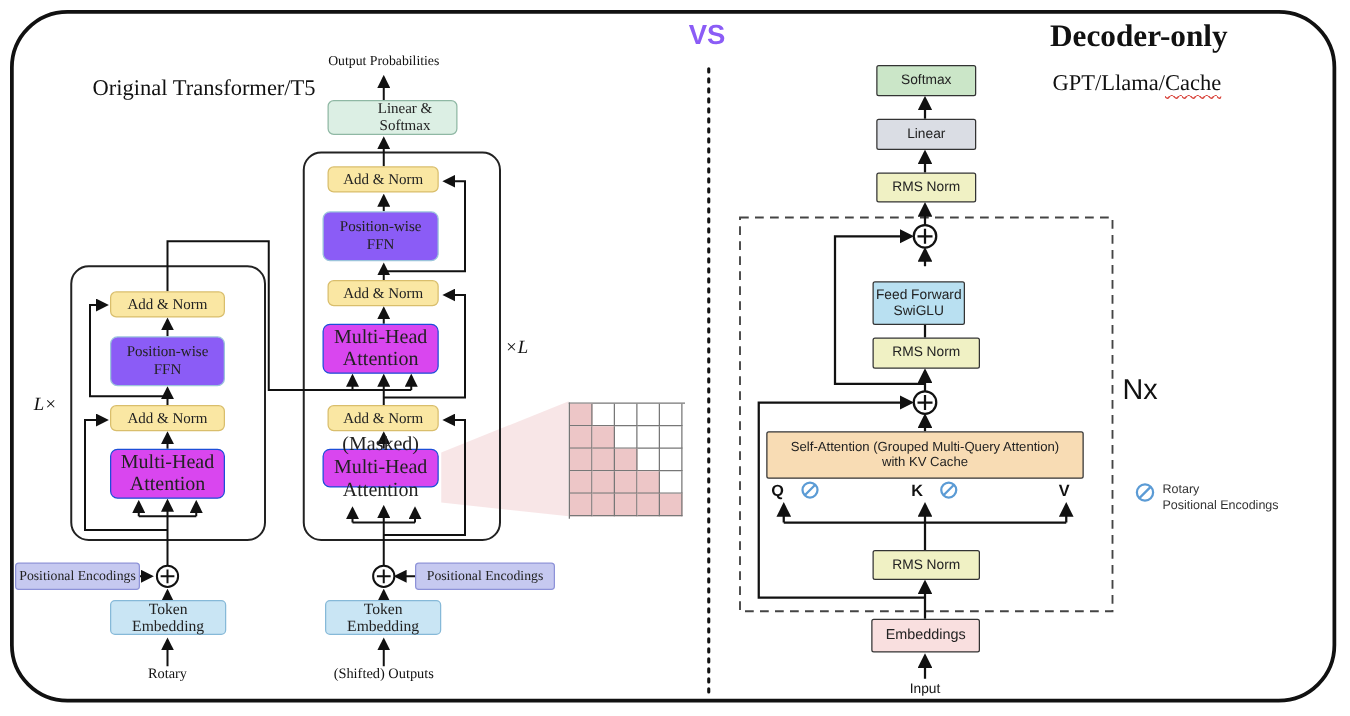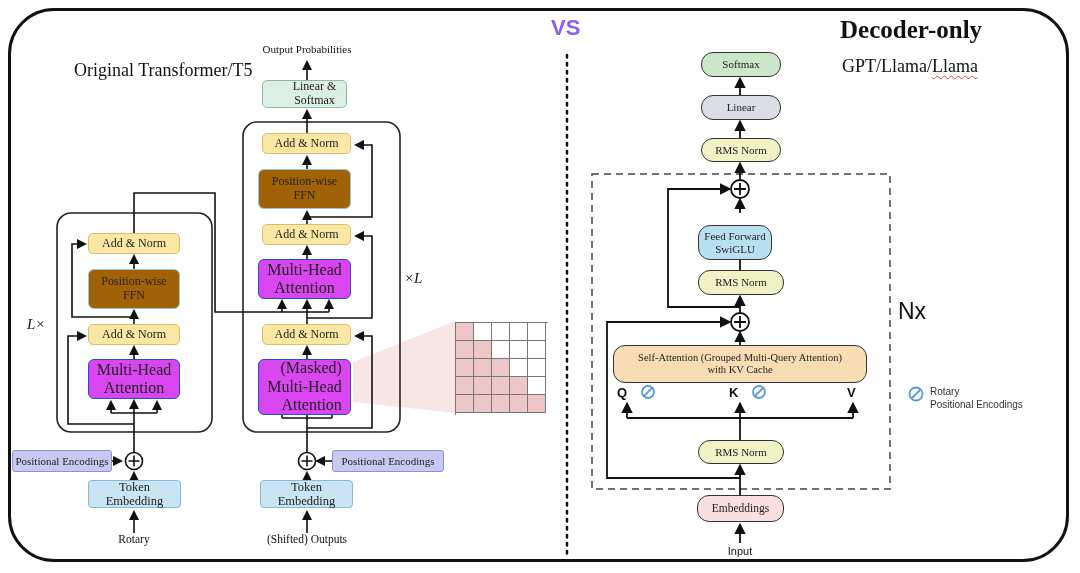--- a/index.html
+++ b/index.html
@@ -14,28 +14,28 @@
   #connectors { position:absolute; left:0; top:0; z-index:1; }
   .abs { position:absolute; box-sizing:border-box; z-index:2; }
   .lbl { white-space:pre-line; }
   .box {
     display:flex; align-items:center; justify-content:center; text-align:center;
     white-space:pre-line; line-height:1.15; color:#222; z-index:2; position:absolute;
     box-sizing:border-box;
   }
   
   .an    { background:#FAE7A3; border:1px solid #D9BE6C; border-radius:5px; font-size:12px; }
-  .ffnb  { background:#a16207; border:1px solid #9CC4DB; border-radius:6px; font-size:12px; }
+  .ffnb  { background:#8b5cf6; border:1px solid #9CC4DB; border-radius:6px; font-size:12px; }
   .mhab  { background:#d946ef; border:1px solid #1d4ed8; border-radius:6px; font-size:16px; }
   .lsb   { background:#DCEFE4; border:1px solid #8FB8A4; border-radius:5px; font-size:12px; }
   .peb   { background:#C6C9F0; border:1px solid #8D92D8; border-radius:3px; font-size:11px; }
   .teb   { background:#C9E5F4; border:1px solid #86B9D8; border-radius:4px; font-size:12.5px; }
   
   .sans  { font-family:"Liberation Sans", sans-serif; }
-  .rbox  { border:1.4px solid #333; border-radius:12px; font-family:Liberation Serif, serif; color:#222; }
+  .rbox  { border:1.4px solid #333; border-radius:2px; font-family:Liberation Sans, sans-serif; color:#222; }
   .softg { background:#CBE6C8; font-size:11px; }
   .ling  { background:#DADDE4; font-size:11px; }
   .rmsy  { background:#F0F1C4; font-size:11px; }
   .swib  { background:#B9E0F1; font-size:11px; }
   .sao   { background:#F8DCB4; font-size:10.5px; }
   .embp  { background:#F9DFDF; font-size:11.5px; }
 
   .title-l { font-size:24px; font-weight:600; color:#111; }
   .sub-l   { font-size:18px; color:#111; }
   .small-serif { font-size:11.5px; color:#111; }
@@ -151,32 +151,32 @@
       <circle cx="759" cy="392" r="6"></circle>
       <path d="M755,396 L763,388"></path>
       <circle cx="916" cy="394" r="6.5"></circle>
       <path d="M911.5,398.5 L920.5,389.5"></path>
     </g>
   </svg>
 
   <div class="abs sub-l lbl" style="left:74px; top:60px;">Original Transformer/T5</div>
   <div class="abs vs" style="left:551px; top:15px;">VS</div>
   <div class="abs title-l lbl" style="left:840px; top:16px; font-size:25px;">Decoder-only</div>
-  <div class="abs sub-l" style="left:842px; top:56px;"><span>GPT/Llama/</span><span class="qwen-u">Llama</span></div>
+  <div class="abs sub-l" style="left:842px; top:56px;"><span>GPT/Llama/</span><span class="qwen-u">Cache</span></div>
 
   <div class="abs small-serif lbl" style="left:226px; top:43px; width:162px; text-align:center; font-size:11px;">Output Probabilities</div>
-  <div class="box lsb" style="left:262px; top:80px; width:85px; height:28px;padding-left:20px;">Linear &amp; Softmax</div>
+  <div class="box lsb" style="left:262px; top:80px; width:104px; height:28px;padding-left:20px;">Linear &amp; Softmax</div>
   <div class="box an" style="left:262px; top:133px; width:89px; height:21px;">Add &amp; Norm</div>
   <div class="box ffnb" style="left:258px; top:169px; width:93px; height:40px;">Position-wise
 FFN</div>
   <div class="box an" style="left:262px; top:224px; width:89px; height:21px;">Add &amp; Norm</div>
   <div class="box mhab" style="left:258px; top:259px; width:93px; height:40px;">Multi-Head
 Attention</div>
   <div class="box an" style="left:262px; top:324px; width:89px; height:21px;">Add &amp; Norm</div>
-  <div class="box mhab" style="left:258px; top:359px; width:93px; height:56px;text-align:right;">(Masked)
+  <div class="box mhab" style="left:258px; top:359px; width:93px; height:31px;">(Masked)
 Multi-Head
 Attention</div>
   <div class="abs repeat-lbl" style="left:404px; top:270px;">×L</div>
 
   <div class="box an" style="left:88px; top:233px; width:92px; height:21px;">Add &amp; Norm</div>
   <div class="box ffnb" style="left:88px; top:269px; width:92px; height:40px;">Position-wise
 FFN</div>
   <div class="box an" style="left:88px; top:324px; width:92px; height:21px;">Add &amp; Norm</div>
   <div class="box mhab" style="left:88px; top:359px; width:92px; height:40px;">Multi-Head
 Attention</div>

